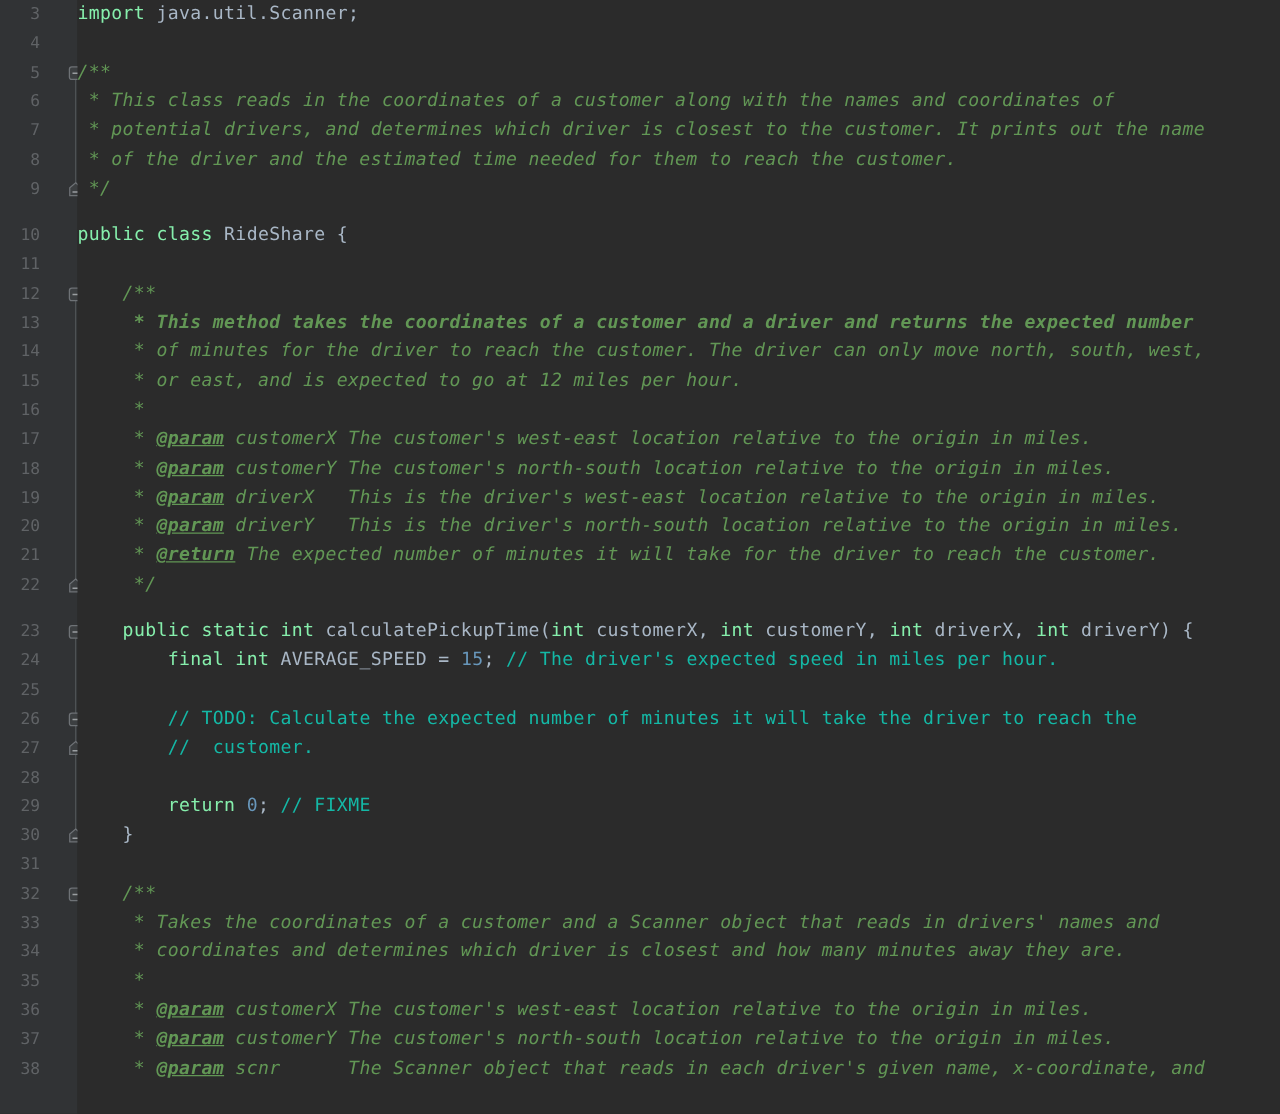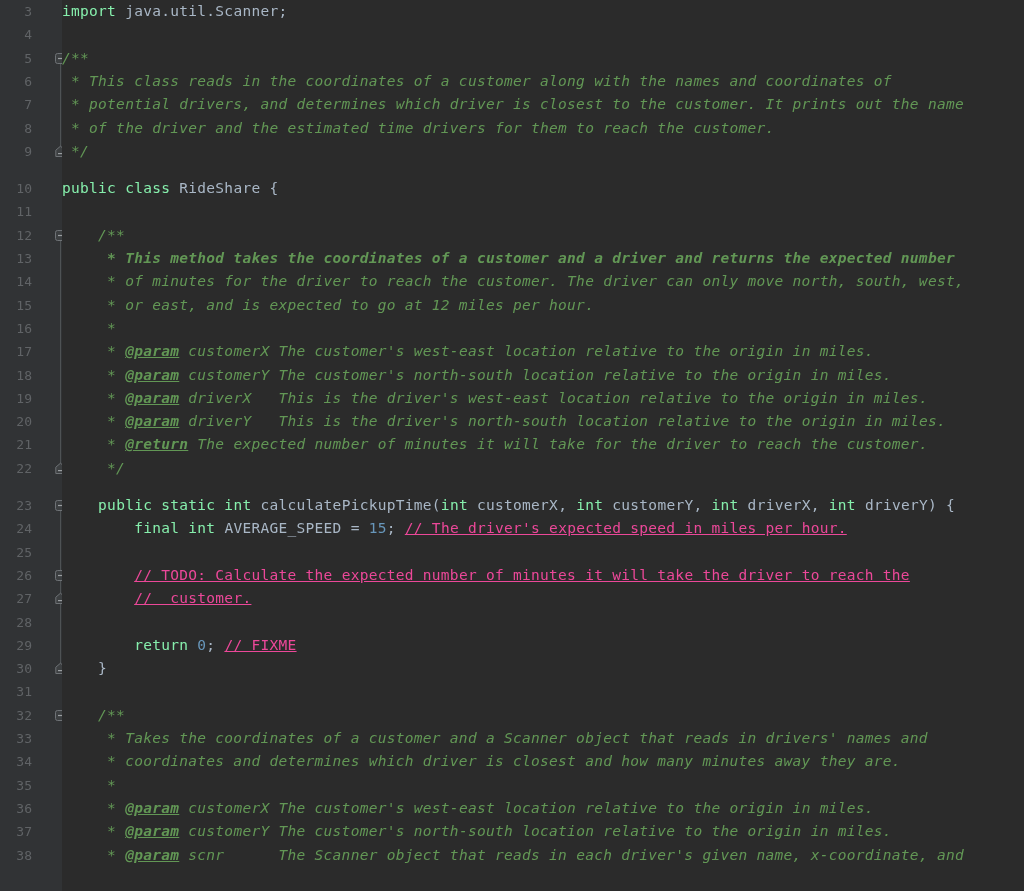--- a/index.html
+++ b/index.html
@@ -82,21 +82,21 @@
     font-family: "DejaVu Sans Mono", "Liberation Mono", monospace;
     letter-spacing: 0.02em;
   }
 
   
   .kw   { color: #86efac; }
   .id   { color: #a9b7c6; }
   .num  { color: #6897bb; }
   .doc  { color: #629755; font-style: italic; }
   .doctag { color: #629755; font-style: italic; font-weight: bold; text-decoration: underline; }
-  .cmt  { color: #ec4899; text-decoration: underline; }
+  .cmt  { color: #14b8a6; }
   .pun  { color: #a9b7c6; }
 </style>
 </head>
 <body>
 
 <div id="editor">
 
   <div class="gutter">
     <div class="gutter-numbers" id="gutter-numbers">
         <div class="ln" style="top: 0px;">3</div>
@@ -197,21 +197,21 @@
         </div>
       </div>
   </div>
 
   <div class="code" id="code-area">
       <div class="cl" style="top: 0px;"><span class="kw">import </span><span class="id">java.util.Scanner</span><span class="pun">;</span></div>
       <div class="cl" style="top: 23.3px;"></div>
       <div class="cl" style="top: 46.6px;"><span class="doc">/**</span></div>
       <div class="cl" style="top: 69.9px;"><span class="doc"> * This class reads in the coordinates of a customer along with the names and coordinates of</span></div>
       <div class="cl" style="top: 93.2px;"><span class="doc"> * potential drivers, and determines which driver is closest to the customer. It prints out the name</span></div>
-      <div class="cl" style="top: 116.5px;"><span class="doc"> * of the driver and the estimated time drivers for them to reach the customer.</span></div>
+      <div class="cl" style="top: 116.5px;"><span class="doc"> * of the driver and the estimated time needed for them to reach the customer.</span></div>
       <div class="cl" style="top: 139.8px;"><span class="doc"> */</span></div>
       <div class="cl" style="top: 177.1px;"><span class="kw">public class </span><span class="id">RideShare </span><span class="pun">{</span></div>
       <div class="cl" style="top: 200.4px;"></div>
       <div class="cl" style="top: 223.7px;"><span class="doc">    /**</span></div>
       <div class="cl" style="top: 247px; font-weight: bold;"><span class="doc">     * This method takes the coordinates of a customer and a driver and returns the expected number</span></div>
       <div class="cl" style="top: 270.3px;"><span class="doc">     * of minutes for the driver to reach the customer. The driver can only move north, south, west,</span></div>
       <div class="cl" style="top: 293.6px;"><span class="doc">     * or east, and is expected to go at 12 miles per hour.</span></div>
       <div class="cl" style="top: 316.9px;"><span class="doc">     *</span></div>
       <div class="cl" style="top: 340.2px;"><span class="doc">     * </span><span class="doctag">@param</span><span class="doc"> customerX The customer's west-east location relative to the origin in miles.</span></div>
       <div class="cl" style="top: 363.5px;"><span class="doc">     * </span><span class="doctag">@param</span><span class="doc"> customerY The customer's north-south location relative to the origin in miles.</span></div>

